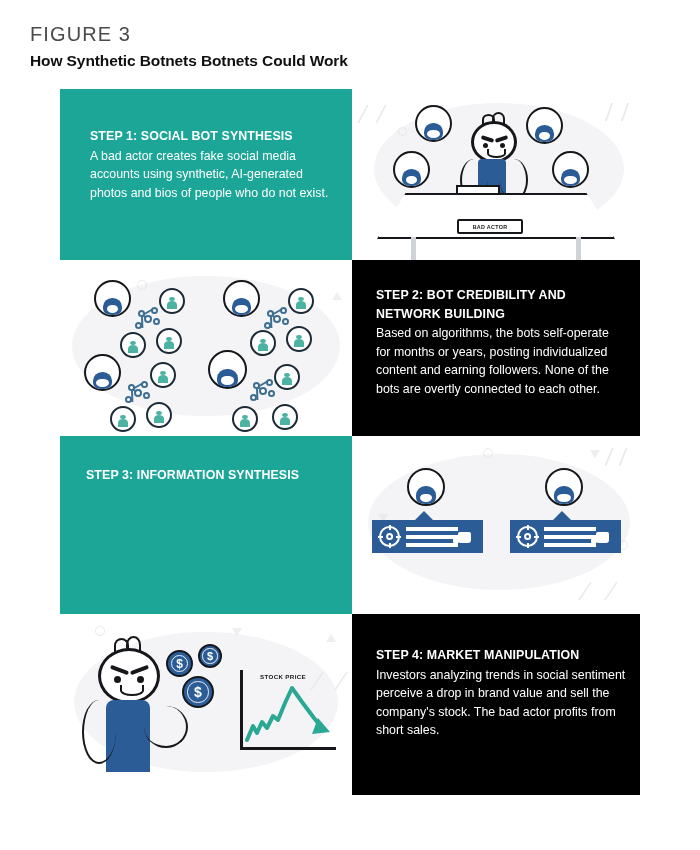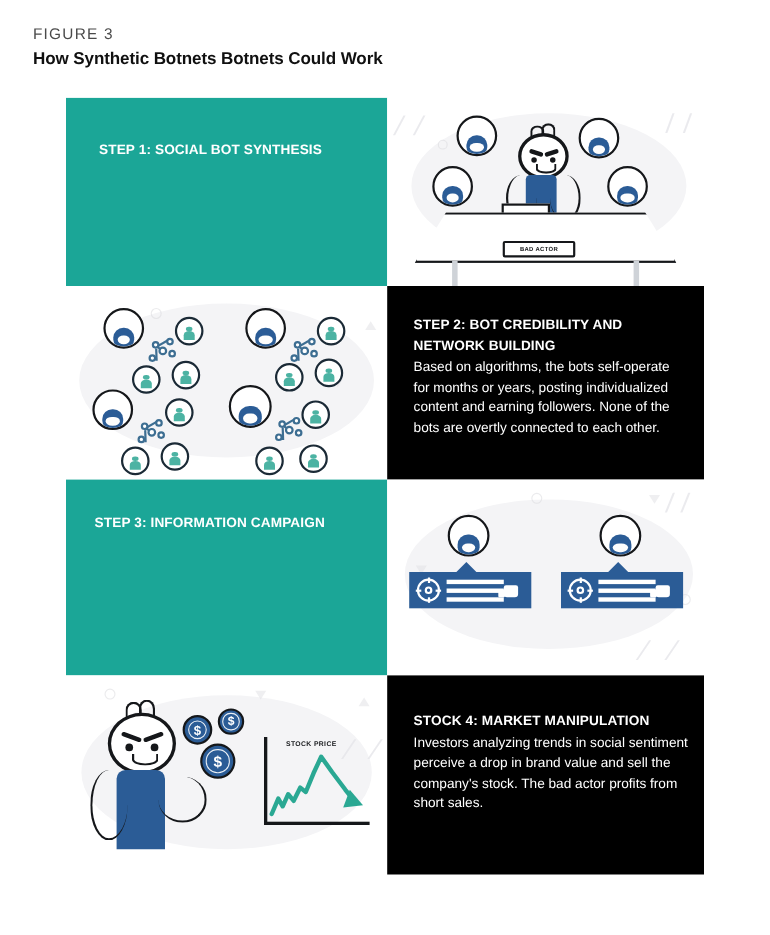--- a/index.html
+++ b/index.html
@@ -8,21 +8,21 @@
     width:700px;height:850px;
     background:#ffffff;
     font-family:"Liberation Sans", sans-serif;
     overflow:hidden;
   }
   .page{position:relative;width:700px;height:850px;}
 
   
   .header{position:absolute;left:30px;top:22px;width:640px;}
   .fig-label{
-    font-size:14px;letter-spacing:1.1px;color:#4a4a4a;
+    font-size:20px;letter-spacing:1.1px;color:#4a4a4a;
     font-weight:400;line-height:1.2;
   }
   .fig-title{
     font-size:15.5px;font-weight:bold;color:#101010;
     margin-top:5px;line-height:1.25;letter-spacing:-0.1px;
   }
 
   
   .grid{
     position:absolute;left:60px;top:89px;
@@ -230,20 +230,21 @@
   <div class="header">
     <div class="fig-label">FIGURE 3</div>
     <div class="fig-title">How Synthetic Botnets Botnets Could Work</div>
   </div>
 
   <div class="grid">
 
     <div class="cell teal">
       <div class="txt t1">
         <span class="hd">STEP 1: SOCIAL BOT SYNTHESIS</span>
+        <span class="bd">A bad actor creates fake social media accounts using synthetic, AI-generated photos and bios of people who do not exist.</span>
       </div>
     </div>
 
     <div class="cell art">
       <div class="blob" style="left:22px;top:14px;width:250px;height:132px;"></div>
       <div class="deco hatch" style="left:10px;top:16px;width:16px;transform:skewX(-28deg);"></div>
       <div class="deco hatch" style="right:14px;top:14px;width:14px;transform:skewX(-20deg);"></div>
       <div class="deco deco-ring" style="left:46px;top:38px;width:7px;height:7px;"></div>
 
       <div class="av" style="left:63px;top:16px;width:37px;height:37px;">
@@ -385,21 +386,21 @@
 
     <div class="cell navy">
       <div class="txt t2">
         <span class="hd">STEP 2: BOT CREDIBILITY AND NETWORK BUILDING</span>
         <span class="bd">Based on algorithms, the bots self-operate for months or years, posting individualized content and earning followers. None of the bots are overtly connected to each other.</span>
       </div>
     </div>
 
     <div class="cell teal">
       <div class="txt t3">
-        <span class="hd">STEP 3: INFORMATION CAMPAIGN</span>
+        <span class="hd">STEP 3: INFORMATION SYNTHESIS</span>
       </div>
     </div>
 
     <div class="cell art">
       <div class="blob" style="left:16px;top:18px;width:262px;height:136px;"></div>
       <div class="deco deco-ring" style="left:131px;top:12px;width:8px;height:8px;"></div>
       <div class="deco deco-tri down" style="left:238px;top:14px;"></div>
       <div class="deco deco-tri down" style="left:26px;top:78px;"></div>
       <div class="deco deco-ring" style="right:12px;top:104px;width:8px;height:8px;"></div>
       <div class="deco hatch" style="right:16px;top:12px;width:12px;transform:skewX(-22deg);"></div>
@@ -482,19 +483,19 @@
         <div class="cap" style="left:20px;top:3px;">STOCK PRICE</div>
         <svg width="96" height="80" style="position:absolute;left:0;top:0;">
           <polyline points="7,70 13,56 17,63 22,52 27,58 33,46 38,50 45,33 52,18 62,32 74,48 82,58" fill="none" stroke="#2aa893" stroke-width="4" stroke-linejoin="round" stroke-linecap="round"></polyline>
           <polygon points="78,48 90,62 72,64" fill="#2aa893"></polygon>
         </svg>
       </div>
     </div>
 
     <div class="cell navy">
       <div class="txt t4">
-        <span class="hd">STOCK 4: MARKET MANIPULATION</span>
+        <span class="hd">STEP 4: MARKET MANIPULATION</span>
         <span class="bd">Investors analyzing trends in social sentiment perceive a drop in brand value and sell the company's stock. The bad actor profits from short sales.</span>
       </div>
     </div>
 
   </div>
 </div>
 
 </body></html>

